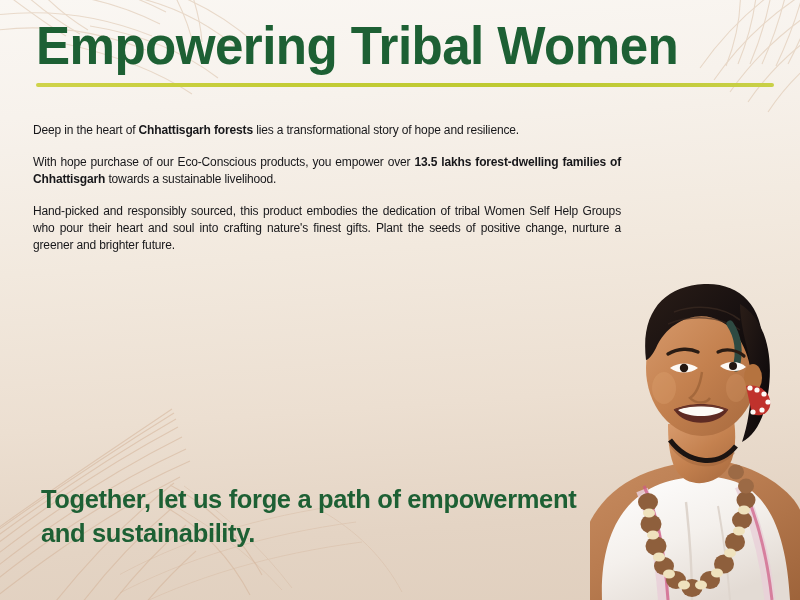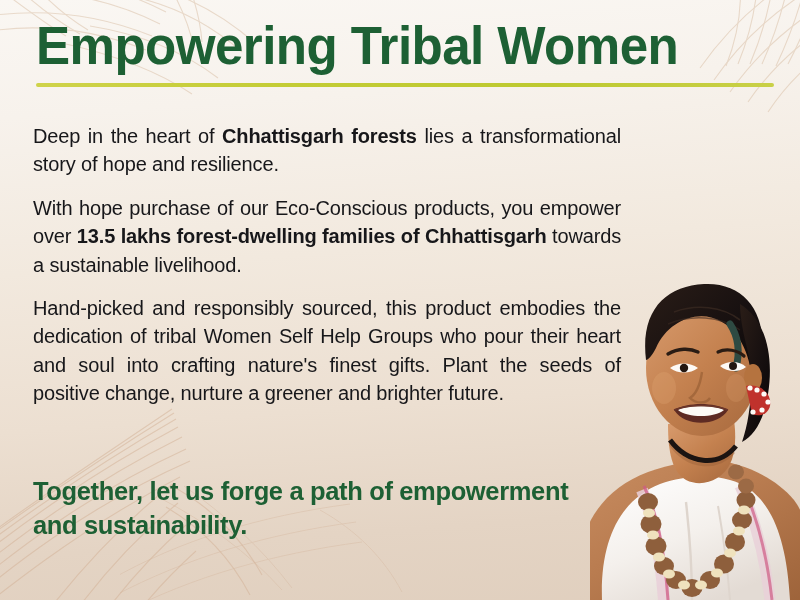--- a/index.html
+++ b/index.html
@@ -76,41 +76,41 @@
   }
   .photo svg { display: block; }
 
   
   .copy {
     position: absolute;
     left: 33px;
     top: 122px;
     width: 722px;
     color: #17171a;
-    font-size: 20px;
+    font-size: 12px;
     line-height: 1.42;
     font-family: "Liberation Sans", sans-serif;
     letter-spacing: -0.15px;
   }
   p.para {
     margin: 0 0 15px 0;
     text-align: justify;
     text-justify: inter-word;
   }
   p.para b { font-weight: 700; }
 
   
   .narrow { width: 588px; }
 
   .closing {
     position: absolute;
     left: 33px;
     top: 475px;
     width: 560px;
-    margin: 0;
+    margin: 8px;
     color: #1d6034;
     font-weight: 700;
     font-size: 25.5px;
     line-height: 1.33;
     letter-spacing: -0.35px;
     font-family: "Liberation Sans", sans-serif;
   }
 </style>
 </head>
 <body>

